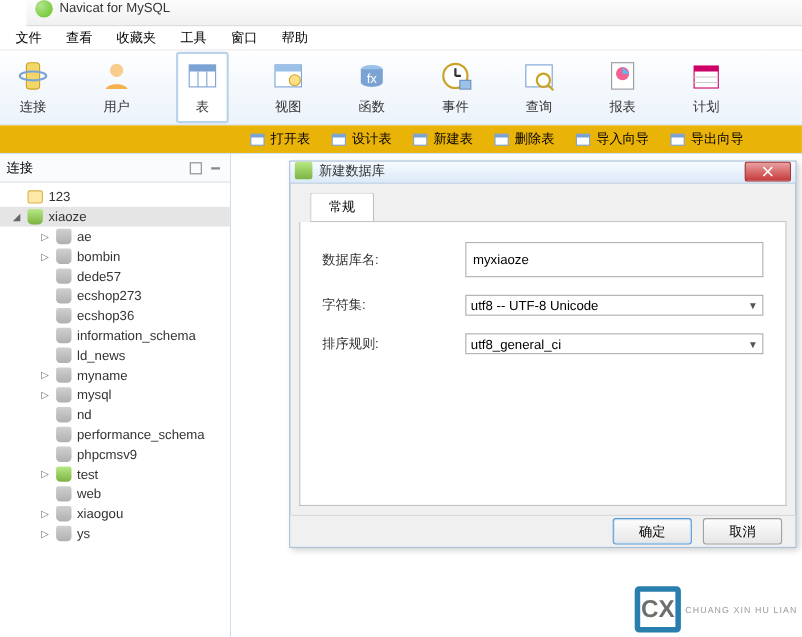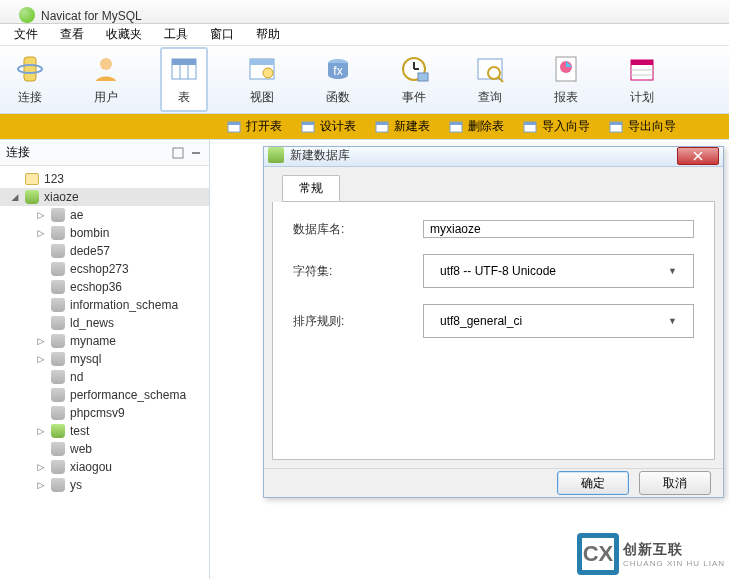--- a/index.html
+++ b/index.html
@@ -1,19 +1,19 @@
 <!DOCTYPE html>
 <html><head>
 <meta charset="utf-8">
 <style>
 * { box-sizing: border-box; margin: 0; padding: 0; font-family: "Microsoft YaHei", Arial, sans-serif; font-size: 12px; }
 body { background: #fff; width: 729px; height: 579px; overflow: hidden; position: relative; }
 
 .window { width: 729px; height: 579px; display: flex; flex-direction: column; }
-.titlebar { height: 24px; background: linear-gradient(#fdfdfd, #f0f0f0); display: flex; align-items: flex-end; padding: 0 19px; border-bottom: 1px solid #d0d0d0; }
+.titlebar { height: 24px; background: linear-gradient(#fdfdfd, #f0f0f0); display: flex; align-items: flex-start; padding: 0 8px; border-bottom: 1px solid #d0d0d0; margin-left: 24px; }
 .titlebar .app-icon { width: 16px; height: 16px; border-radius: 50%; background: radial-gradient(circle at 30% 30%, #b4e391, #61c419); margin-right: 6px; }
 .titlebar .title { color: #333; }
 
 .menubar { height: 22px; background: #fff; display: flex; align-items: center; padding: 0 4px; gap: 2px; border-bottom: 1px solid #e5e5e5; }
 .menubar .menu { padding: 2px 10px; cursor: pointer; }
 
 .toolbar { height: 68px; background: linear-gradient(#fefefe, #ebf3fb); display: flex; align-items: center; padding: 0 8px; gap: 32px; border-bottom: 1px solid #d0ddea; }
 .toolbar .tb-item { display: flex; flex-direction: column; align-items: center; gap: 4px; cursor: pointer; padding: 4px 6px; }
 .toolbar .tb-item.active { background: #fff; border: 2px solid #bcd4eb; border-radius: 3px; }
 .toolbar .tb-icon { width: 32px; height: 32px; display: flex; align-items: center; justify-content: center; }
@@ -46,22 +46,22 @@
 .dialog-titlebar .dlg-icon { width: 16px; height: 16px; background: linear-gradient(#b8e986,#7cb342); border-radius: 2px; margin-right: 6px; }
 .dialog-titlebar .dlg-title { flex: 1; color: #333; }
 .dialog-titlebar .close-btn { width: 42px; height: 18px; background: linear-gradient(#e9a0a0,#c83a3a); border: 1px solid #a02020; border-radius: 2px; display:flex;align-items:center;justify-content:center; color:#fff; font-weight:bold; cursor:pointer; }
 
 .dialog-body { flex:1; padding: 8px; }
 .tabstrip { display:flex; border-bottom: 1px solid #c0c0c0; margin-left:10px; }
 .tab { padding: 4px 16px; background:#fff; border:1px solid #c0c0c0; border-bottom:none; border-radius: 2px 2px 0 0; cursor:pointer; }
 .panel { background:#fff; border:1px solid #c0c0c0; border-top:none; height: 258px; padding: 18px 20px 12px 20px; }
 .form-row { display:flex; align-items:center; margin-bottom: 16px; }
 .form-label { width: 130px; color:#333; }
-.form-input { flex:1; height:18px; border:1px solid #b0b0b0; padding: 2px 6px; background:#fff; }
-.form-select { flex:1; height:34px; border:1px solid #abadb3; padding: 1px 16px; display:flex; align-items:center; justify-content:space-between; background:#fff; cursor:pointer; }
+.form-input { flex:1; height:32px; border:1px solid #b0b0b0; padding: 2px 6px; background:#fff; }
+.form-select { flex:1; height:19px; border:1px solid #abadb3; padding: 1px 4px; display:flex; align-items:center; justify-content:space-between; background:#fff; cursor:pointer; }
 .form-select .caret { font-size:9px; color:#555; }
 
 .dialog-footer { height: 40px; display:flex; align-items:center; justify-content:flex-end; padding: 0 12px; gap: 10px; background:#f0f0f0; border-top: 1px solid #d8d8d8; }
 .dlg-btn { min-width: 72px; height: 24px; background: linear-gradient(#fdfdfd,#e6e6e6); border:1px solid #a0a0a0; border-radius:3px; cursor:pointer; display:flex;align-items:center;justify-content:center; }
 .dlg-btn.primary { border: 1px solid #5a9bd5; box-shadow: 0 0 0 1px #cfe4f8 inset; }
 
 .watermark { position:absolute; right:4px; bottom:4px; display:flex; align-items:center; gap:4px; opacity:0.85; }
 .watermark .wm-logo { width:42px; height:42px; border:5px solid #0369a1; display:flex; align-items:center; justify-content:center; font-size:22px; font-weight:bold; color:#555; border-radius:4px; background:#fff; }
 .watermark .wm-text { font-size:14px; font-weight:bold; color:#333; letter-spacing:1px; }
 .watermark .wm-sub { font-size:8px; color:#888; letter-spacing:1px; }
@@ -411,16 +411,15 @@
       </div>
     <div class="dlg-btn">
         <span>取消</span>
       </div>
   </div>
 </div>
 
 <div class="watermark">
   <div class="wm-logo">CX</div>
   <div>
-    <div class="wm-text">创新互联</div>
     <div class="wm-sub">CHUANG XIN HU LIAN</div>
   </div>
 </div>
 
 </body></html>

